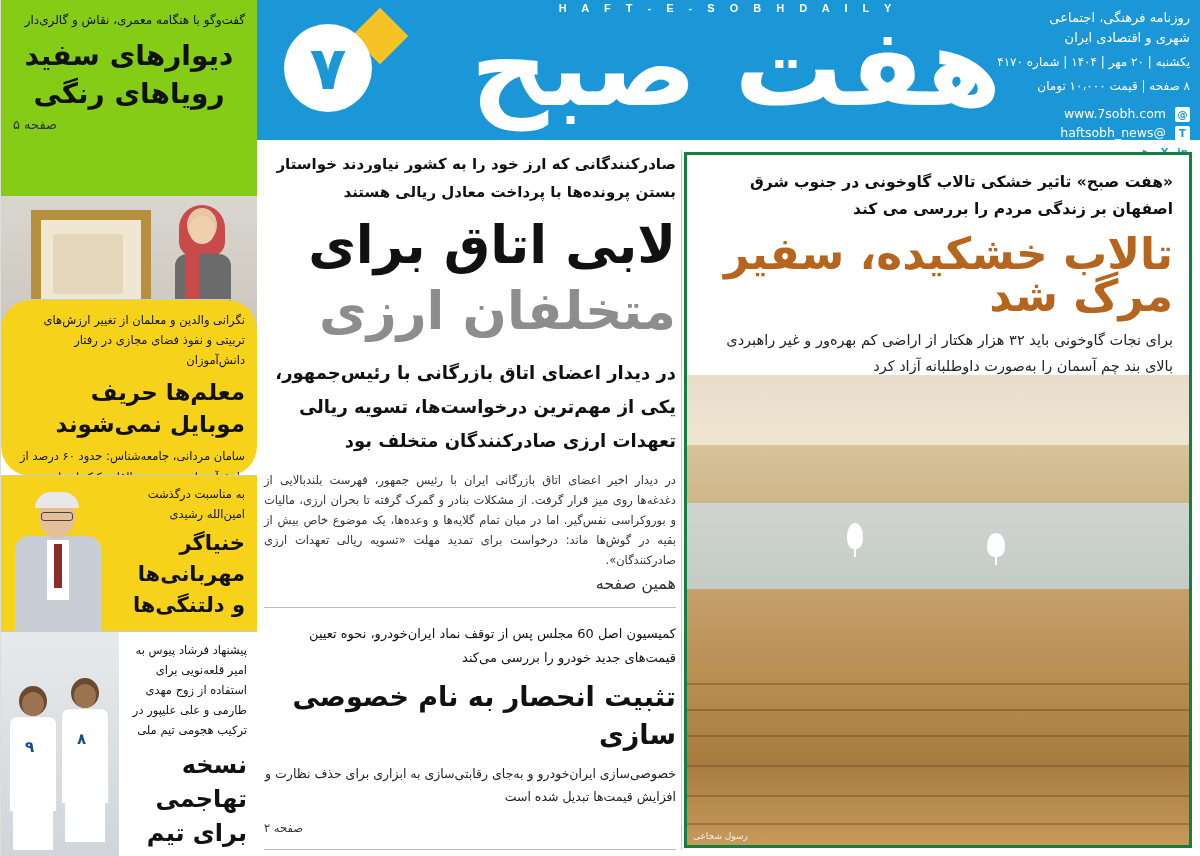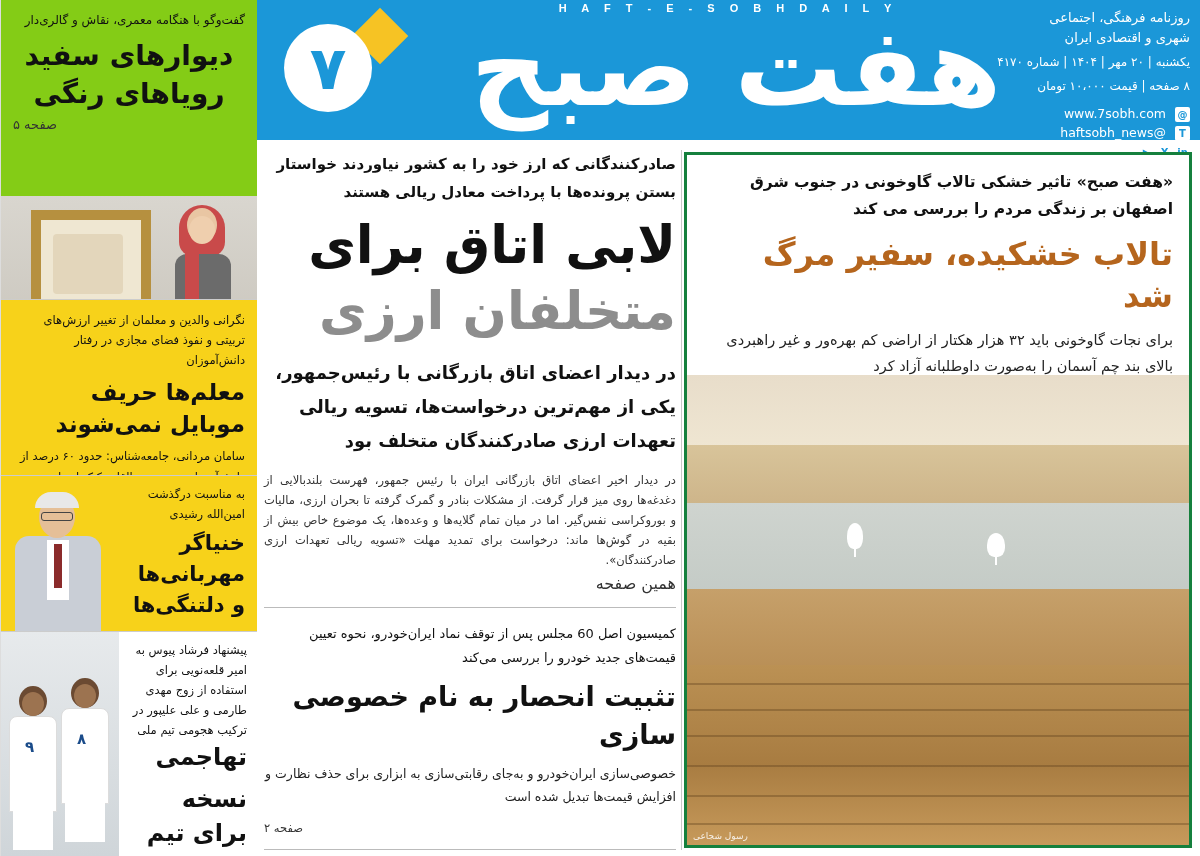--- a/index.html
+++ b/index.html
@@ -56,21 +56,21 @@
   }
 
   
   .photo-col {
     position: absolute; top: 152px; right: 8px; width: 508px; height: 696px;
     border: 3px solid #15803d; background: #fff; overflow: hidden;
   }
   .photo-head { padding: 14px 16px 10px 16px; text-align: right; }
   .ph-kicker { font-size: 15.5px; line-height: 27px; color: #111; font-weight: 600; }
   .ph-title {
-    margin-top: 10px; font-size: 32px; font-weight: 800; color: #b5651d;
+    margin-top: 10px; font-size: 44px; font-weight: 800; color: #b5651d;
     letter-spacing: -0.5px; line-height: 42px;
   }
   .ph-sub { margin-top: 10px; font-size: 14.5px; line-height: 26px; color: #222; }
   .ph-page { margin-top: 8px; font-size: 12px; color: #333; text-align: left; padding-left: 4px;}
 
   .photo-img { position: absolute; left:0; right:0; bottom: 0; height: 470px; overflow: hidden; }
   .sky  { position:absolute; left:0; right:0; top:0; height: 74px;
           background: linear-gradient(#e8ddca, #efe6d2); }
   .band1{ position:absolute; left:0; right:0; top:70px; height: 62px;
           background: linear-gradient(#d8c49a, #cdb489); }
@@ -126,21 +126,21 @@
   .sb1-photo { position: absolute; left: 0; right: 0; bottom: 0; height: 160px; background: linear-gradient(#d9d6cf,#c9c5bc); overflow:hidden; }
   .gal-frame { position:absolute; left:30px; top:14px; width:120px; height:110px; border:10px solid #b6903f; background:#efe7d2; }
   .gal-frame:after{ content:""; position:absolute; left:12px; top:14px; width:70px; height:60px; background:#e3d6bb; border-radius:4px;}
   .woman { position:absolute; right:22px; top:12px; width:64px; height:148px; }
   .w-head{ position:absolute; left:16px; top:0; width:30px; height:34px; background:#e9c6a3; border-radius:50%; }
   .w-scarf{ position:absolute; left:8px; top:-3px; width:46px; height:52px; background:#c94a4a; border-radius:24px 24px 16px 16px; }
   .w-face { position:absolute; left:18px; top:8px; width:26px; height:28px; background:#efcfae; border-radius:50%; }
   .w-body { position:absolute; left:4px; top:46px; width:56px; height:102px; background:#6b6b6b; border-radius:12px 12px 0 0; }
   .w-scarf2{position:absolute; left:14px; top:46px; width:14px; height:70px; background:#c94a4a;}
 
-  .sb2 { top: 300px; height: 176px; background: #f7d21a; padding: 10px 12px; }
+  .sb2 { top: 300px; height: 176px; background: #f7d21a; padding: 10px 12px; border-radius: 30px; }
   .sb2-kicker { font-size: 11.5px; line-height: 20px; color: #111; }
   .sb2-title { margin-top: 6px; font-size: 23px; font-weight: 800; line-height: 32px; color:#111; }
   .sb2-body { margin-top: 6px; font-size: 11.5px; line-height: 21px; color:#111; }
   .sb2-page { margin-top: 4px; font-size: 11px; color:#111; text-align: left; }
 
   .sb3 { top: 476px; height: 156px; background: #f7d21a; padding: 8px 12px; }
   .sb3-kicker { font-size: 11.5px; line-height: 20px; color:#111; }
   .sb3-title { margin-top: 4px; font-size: 21px; font-weight: 800; line-height: 31px; color:#111; }
   .sb3-body { margin-top: 6px; font-size: 11.5px; line-height: 20px; color:#111; }
   .sb3-page { margin-top: 2px; font-size: 11px; color:#111; text-align: left; }
@@ -314,22 +314,22 @@
         <div class="o-tie"></div>
         <div class="o-head"></div>
         <div class="o-hair"></div>
         <div class="o-glass"></div>
       </div>
     </div>
 
     <div class="sb-sec sb4">
       <div class="sb4-right">
         <div class="sb4-kicker">پیشنهاد فرشاد پیوس به امیر قلعه‌نویی برای استفاده از زوج مهدی طارمی و علی علیپور در ترکیب هجومی تیم ملی</div>
+        <div class="sb4-title">نسخه</div>
         <div class="sb4-title" style="margin-top:0">تهاجمی</div>
-        <div class="sb4-title">نسخه</div>
         <div class="sb4-title" style="margin-top:0">برای تیم ملی</div>
 
       </div>
       <div class="sb4-photo">
         <div class="pl" style="left:6px; height:170px;">
           <div class="b"></div>
             <div class="h"></div>
             <div class="f"></div>
           <div class="num">۹</div>
           <div class="s"></div>

